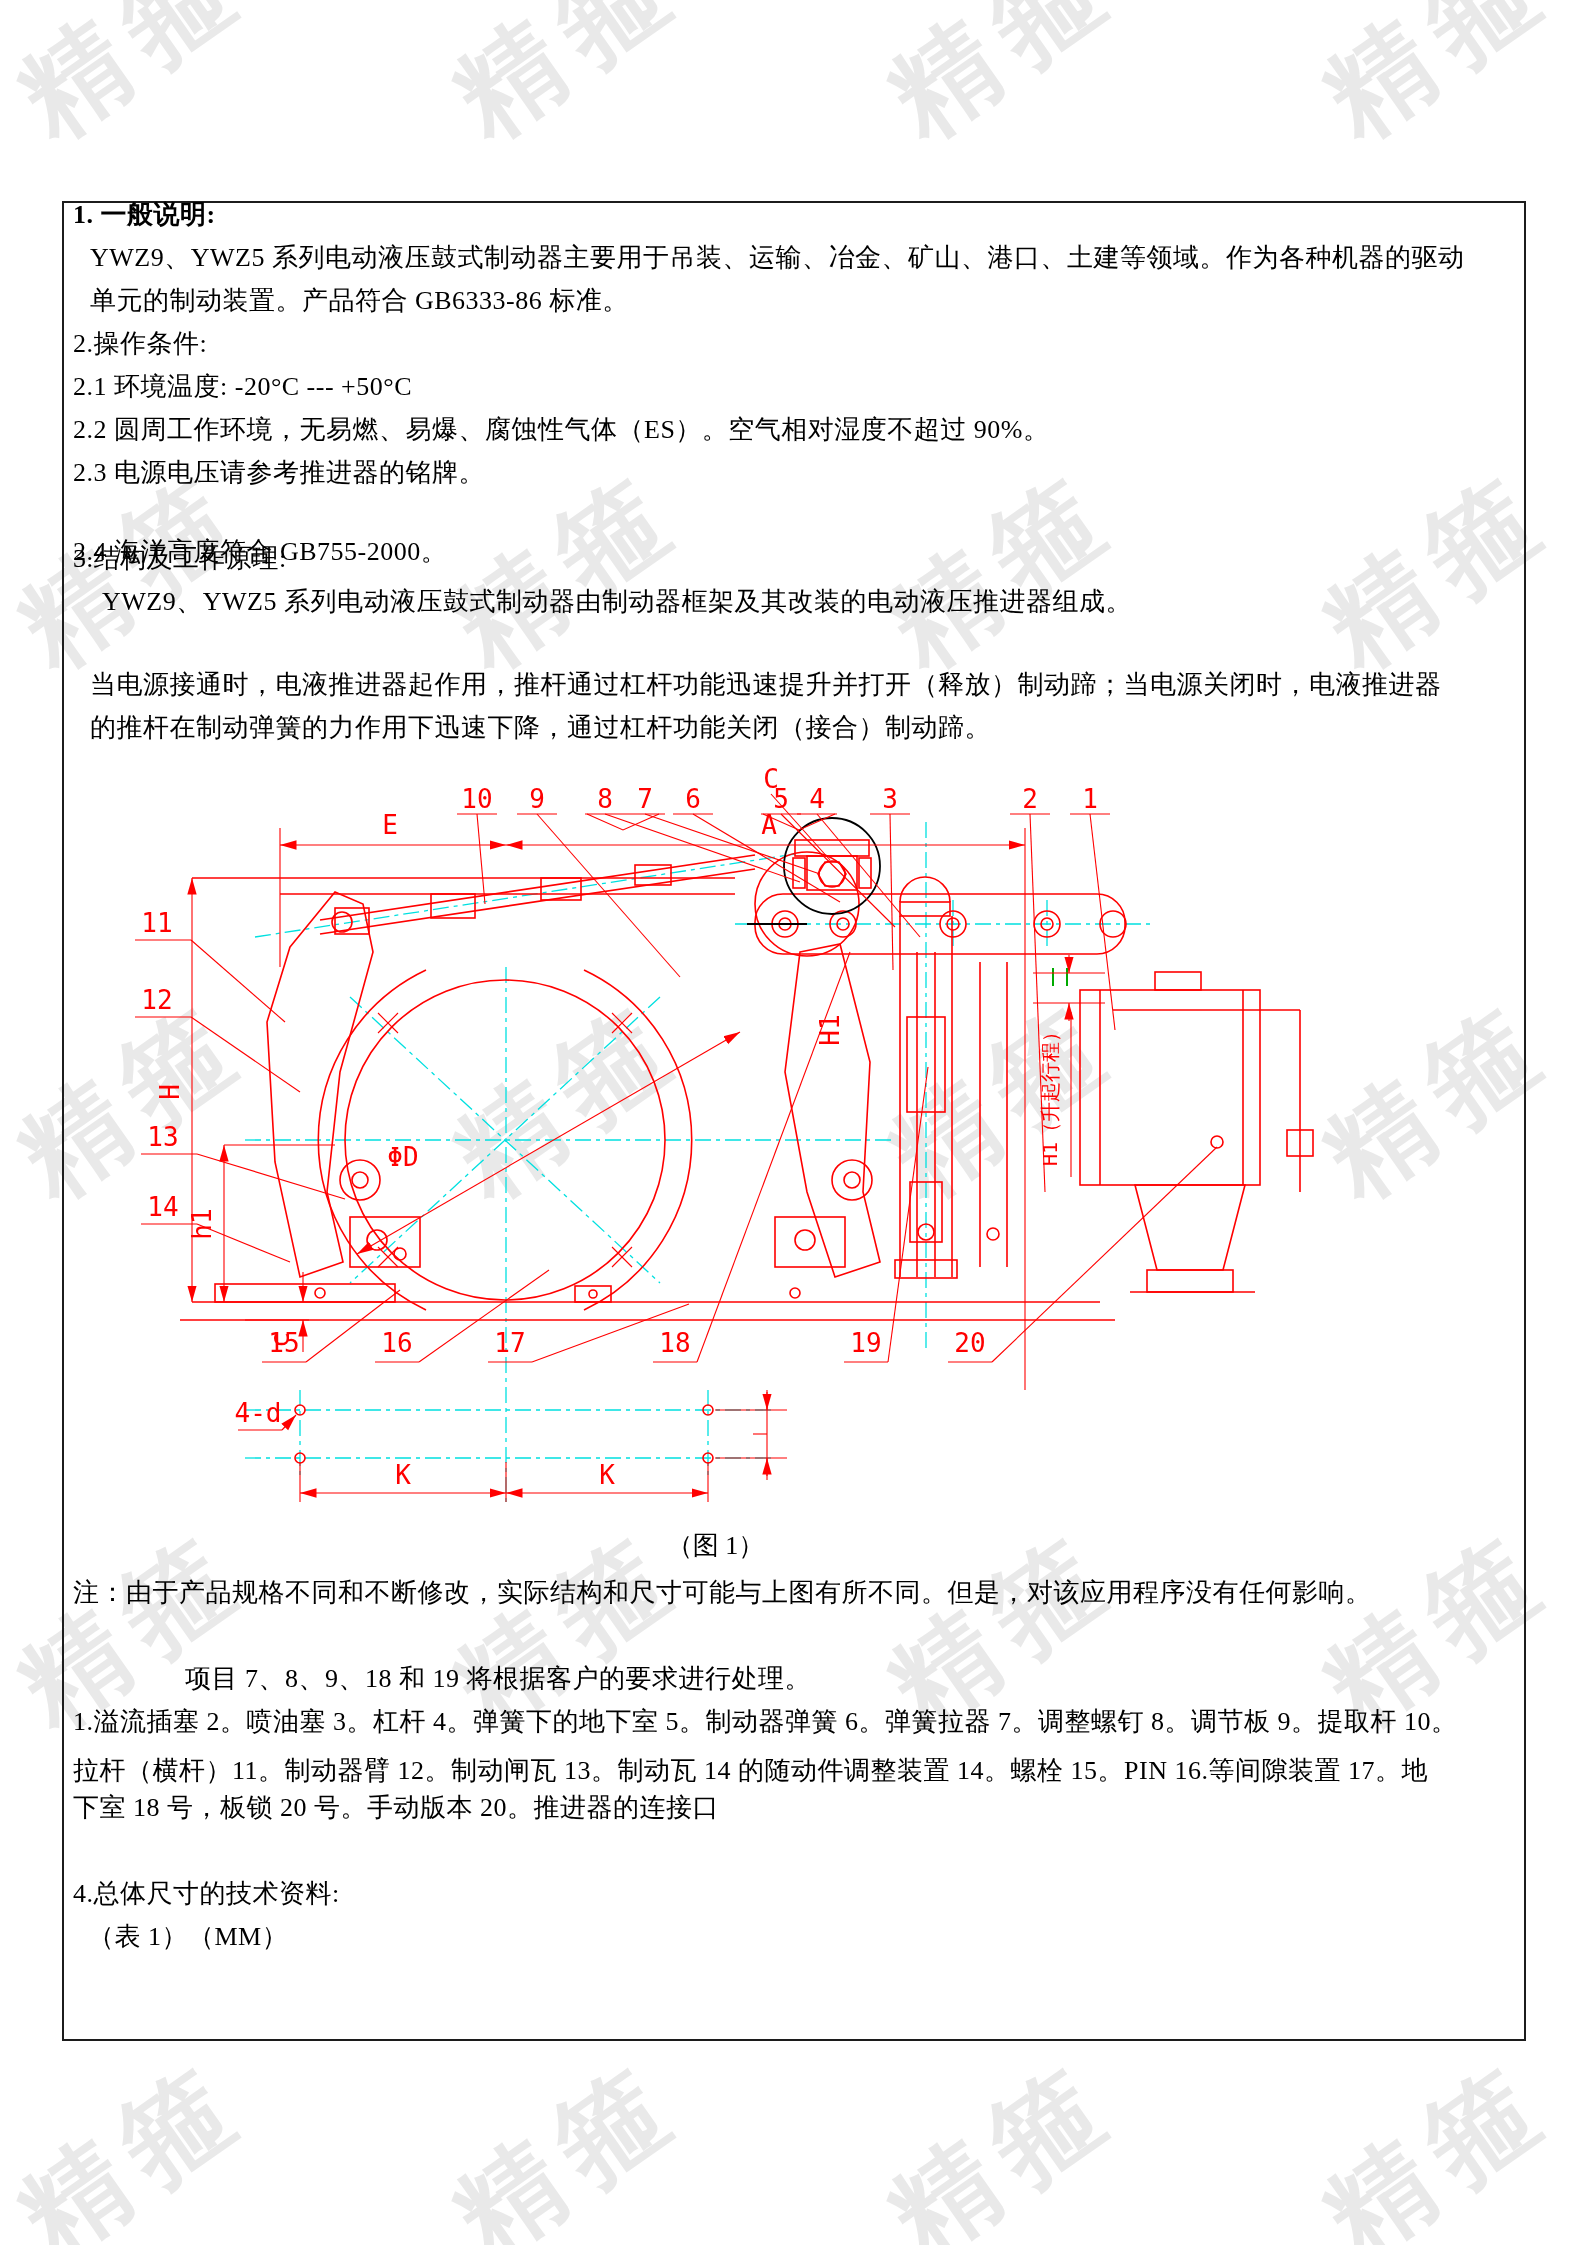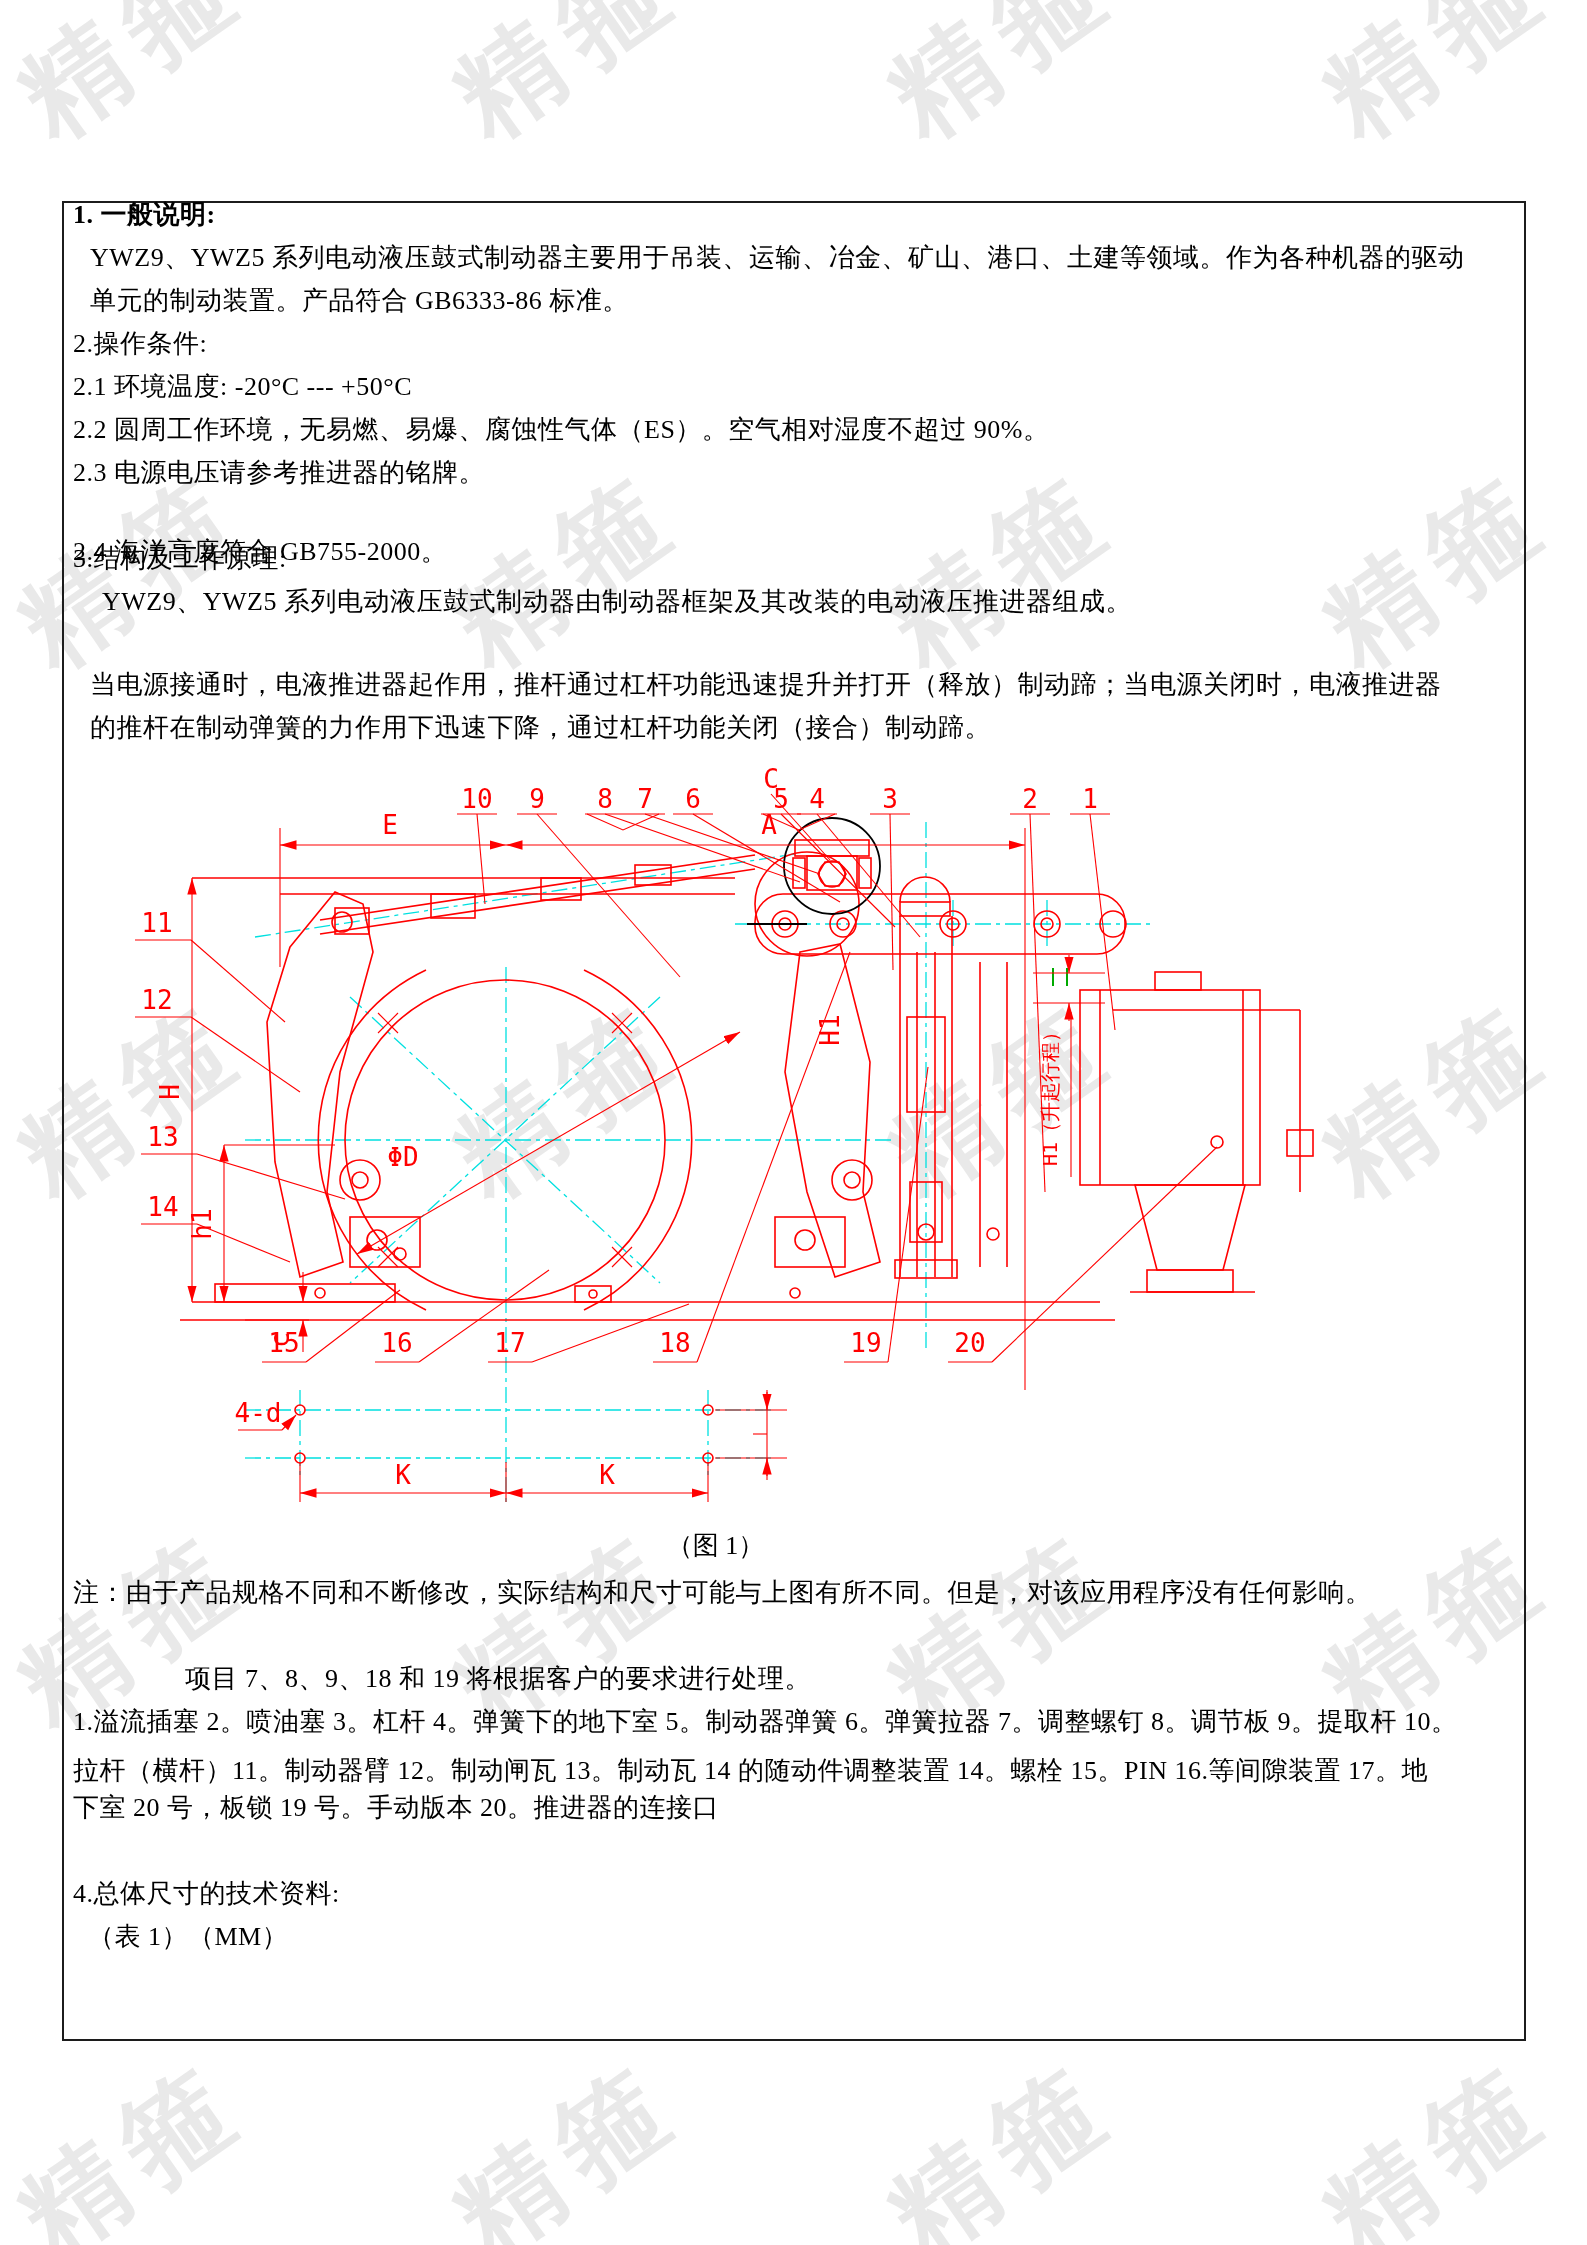--- a/index.html
+++ b/index.html
@@ -67,21 +67,21 @@
         <div class="tline" style="left: 73px; top: 456px;">2.3 电源电压请参考推进器的铭牌。</div>
         <div class="tline" style="left: 73px; top: 488px; margin-top: 47px;">2.4 海洋高度符合 GB755-2000。</div>
         <div class="tline" style="left: 73px; top: 542px; text-align: center;">3.结构及工作原理:</div>
         <div class="tline" style="left: 102px; top: 585px;">YWZ9、YWZ5 系列电动液压鼓式制动器由制动器框架及其改装的电动液压推进器组成。</div>
         <div class="tline" style="left: 90px; top: 668px;">当电源接通时，电液推进器起作用，推杆通过杠杆功能迅速提升并打开（释放）制动蹄；当电源关闭时，电液推进器</div>
         <div class="tline" style="left: 90px; top: 711px;">的推杆在制动弹簧的力作用下迅速下降，通过杠杆功能关闭（接合）制动蹄。</div>
         <div class="tline" style="left: 73px; top: 1576px;">注：由于产品规格不同和不断修改，实际结构和尺寸可能与上图有所不同。但是，对该应用程序没有任何影响。</div>
         <div class="tline" style="left: 185px; top: 1662px;">项目 7、8、9、18 和 19 将根据客户的要求进行处理。</div>
         <div class="tline" style="left: 73px; top: 1705px;">1.溢流插塞 2。喷油塞 3。杠杆 4。弹簧下的地下室 5。制动器弹簧 6。弹簧拉器 7。调整螺钉 8。调节板 9。提取杆 10。</div>
         <div class="tline" style="left: 73px; top: 1748px; margin-top: 6px;">拉杆（横杆）11。制动器臂 12。制动闸瓦 13。制动瓦 14 的随动件调整装置 14。螺栓 15。PIN 16.等间隙装置 17。地</div>
-        <div class="tline" style="left: 73px; top: 1791px;">下室 20 号，板锁 19 号。手动版本 20。推进器的连接口</div>
+        <div class="tline" style="left: 73px; top: 1791px;">下室 18 号，板锁 20 号。手动版本 20。推进器的连接口</div>
         <div class="tline" style="left: 73px; top: 1877px;">4.总体尺寸的技术资料:</div>
         <div class="tline" style="left: 88px; top: 1920px; text-align: center;">（表 1）（MM）</div>
       </div>
 
     <svg id="fig-svg" viewBox="0 0 1240 760" xmlns="http://www.w3.org/2000/svg">
       <defs>
         <marker id="ar" viewBox="0 0 12 8" refX="12" refY="4" markerWidth="15" markerHeight="10" orient="auto-start-reverse">
           <path d="M12,4 L0,0.6 L0,7.4 Z" fill="#ff0000"></path>
         </marker>
       </defs>

